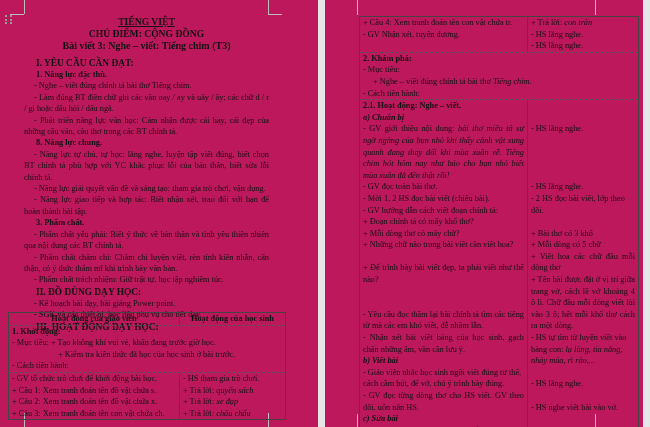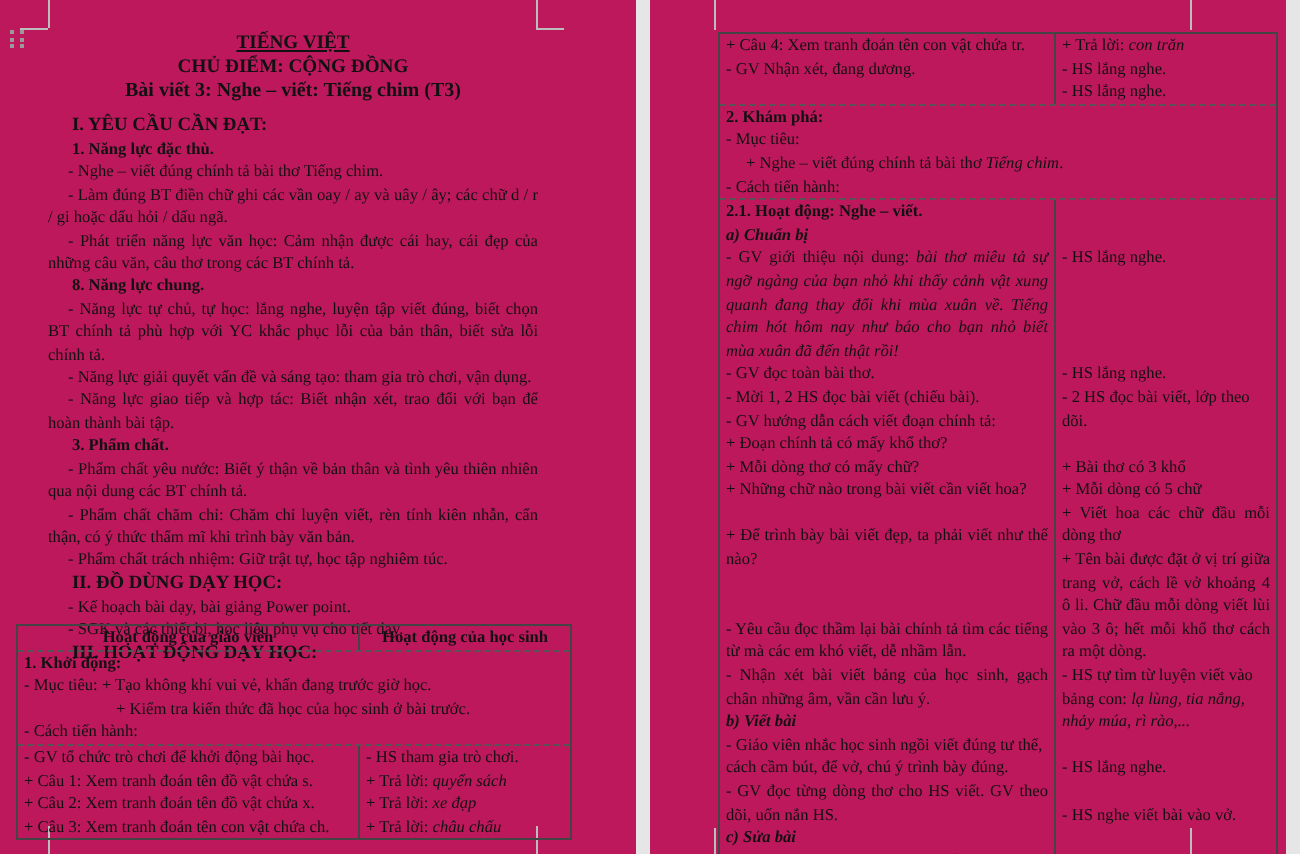--- a/index.html
+++ b/index.html
@@ -84,21 +84,21 @@
     <div class="p">- Nghe – viết đúng chính tả bài thơ Tiếng chim.</div>
     <div class="p">- Làm đúng BT điền chữ ghi các vần oay / ay và uây / ây; các chữ d / r / gi hoặc dấu hỏi / dấu ngã.</div>
     <div class="p">- Phát triển năng lực văn học: Cảm nhận được cái hay, cái đẹp của những câu văn, câu thơ trong các BT chính tả.</div>
 
     <div class="sub">8. Năng lực chung.</div>
     <div class="p">- Năng lực tự chủ, tự học: lắng nghe, luyện tập viết đúng, biết chọn BT chính tả phù hợp với YC khắc phục lỗi của bản thân, biết sửa lỗi chính tả.</div>
     <div class="p">- Năng lực giải quyết vấn đề và sáng tạo: tham gia trò chơi, vận dụng.</div>
     <div class="p">- Năng lực giao tiếp và hợp tác: Biết nhận xét, trao đổi với bạn để hoàn thành bài tập.</div>
 
     <div class="sub">3. Phẩm chất.</div>
-    <div class="p">- Phẩm chất yêu nước: Biết ý thận về bản thân và tình yêu thiên nhiên qua nội dung các BT chính tả.</div>
+    <div class="p">- Phẩm chất yêu phải: Biết ý thức về bản thân và tình yêu thiên nhiên qua nội dung các BT chính tả.</div>
     <div class="p">- Phẩm chất chăm chỉ: Chăm chỉ luyện viết, rèn tính kiên nhẫn, cẩn thận, có ý thức thẩm mĩ khi trình bày văn bản.</div>
     <div class="p">- Phẩm chất trách nhiệm: Giữ trật tự, học tập nghiêm túc.</div>
 
     <div class="sec">II. ĐỒ DÙNG DẠY HỌC:</div>
     <div class="p-ind">- Kế hoạch bài dạy, bài giảng Power point.</div>
     <div class="p-ind">- SGK và các thiết bị, học liệu phụ vụ cho tiết dạy.</div>
 
     <div class="sec">III. HOẠT ĐỘNG DẠY HỌC:</div>
   </div>
 
@@ -137,21 +137,21 @@
 <div class="page" id="page-right">
   <div class="crop" style="left:32px; top:0; width:1px; height:15px; border-left-width:1px;"></div>
   <div class="crop" style="left:270px; top:0; width:1px; height:15px; border-left-width:1px;"></div>
   <div class="crop" style="left:32px; top:414px; width:1px; height:13px; border-left-width:1px;"></div>
   <div class="crop" style="left:270px; top:414px; width:1px; height:13px; border-left-width:1px;"></div>
 
   <div class="tbl" id="table-right" style="left:34px; width:280px; border-bottom:1px dashed #555;">
     <div class="row">
       <div class="cell gv" style="flex-basis:168px;">
         <div>+ Câu 4: Xem tranh đoán tên con vật chứa tr.</div>
-        <div>- GV Nhận xét, đang dương.</div>
+        <div>- GV Nhận xét, tuyên dương.</div>
       </div>
       <div class="cell hs">
         <div><span>+ Trả lời: </span><span class="i">con trăn</span></div>
         <div>- HS lắng nghe.</div>
         <div>- HS lắng nghe.</div>
       </div>
     </div>
 
     <div class="row">
       <div class="cell full">

